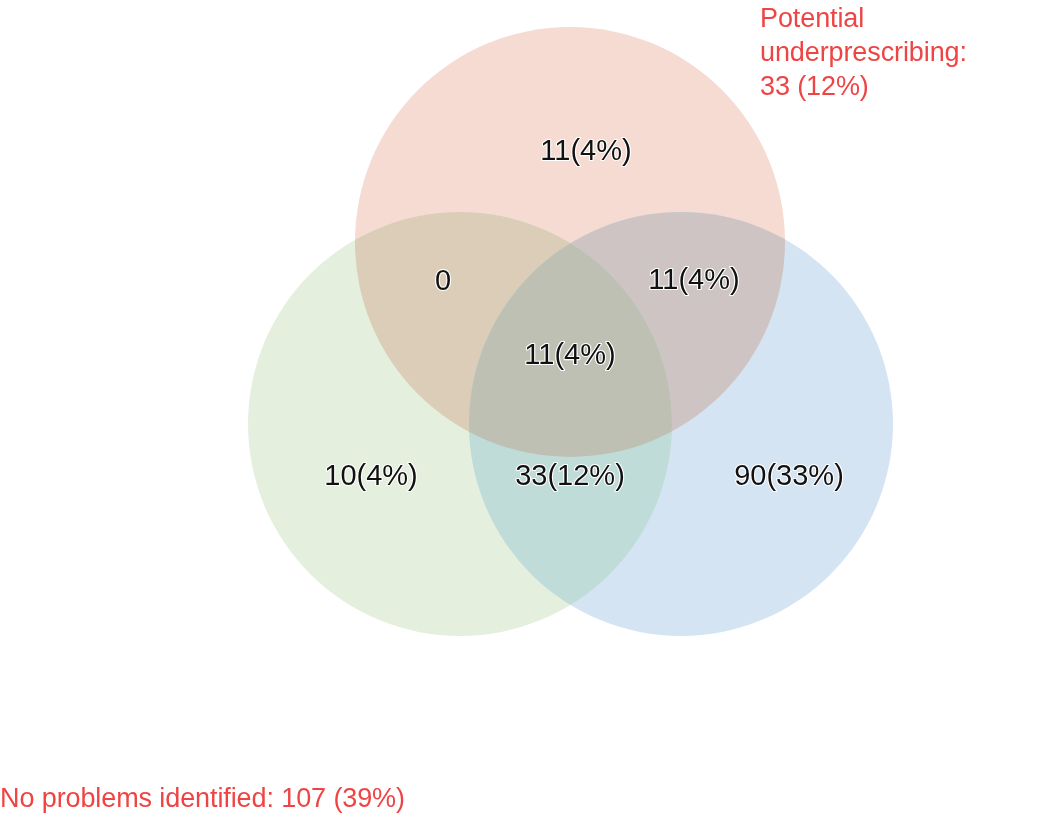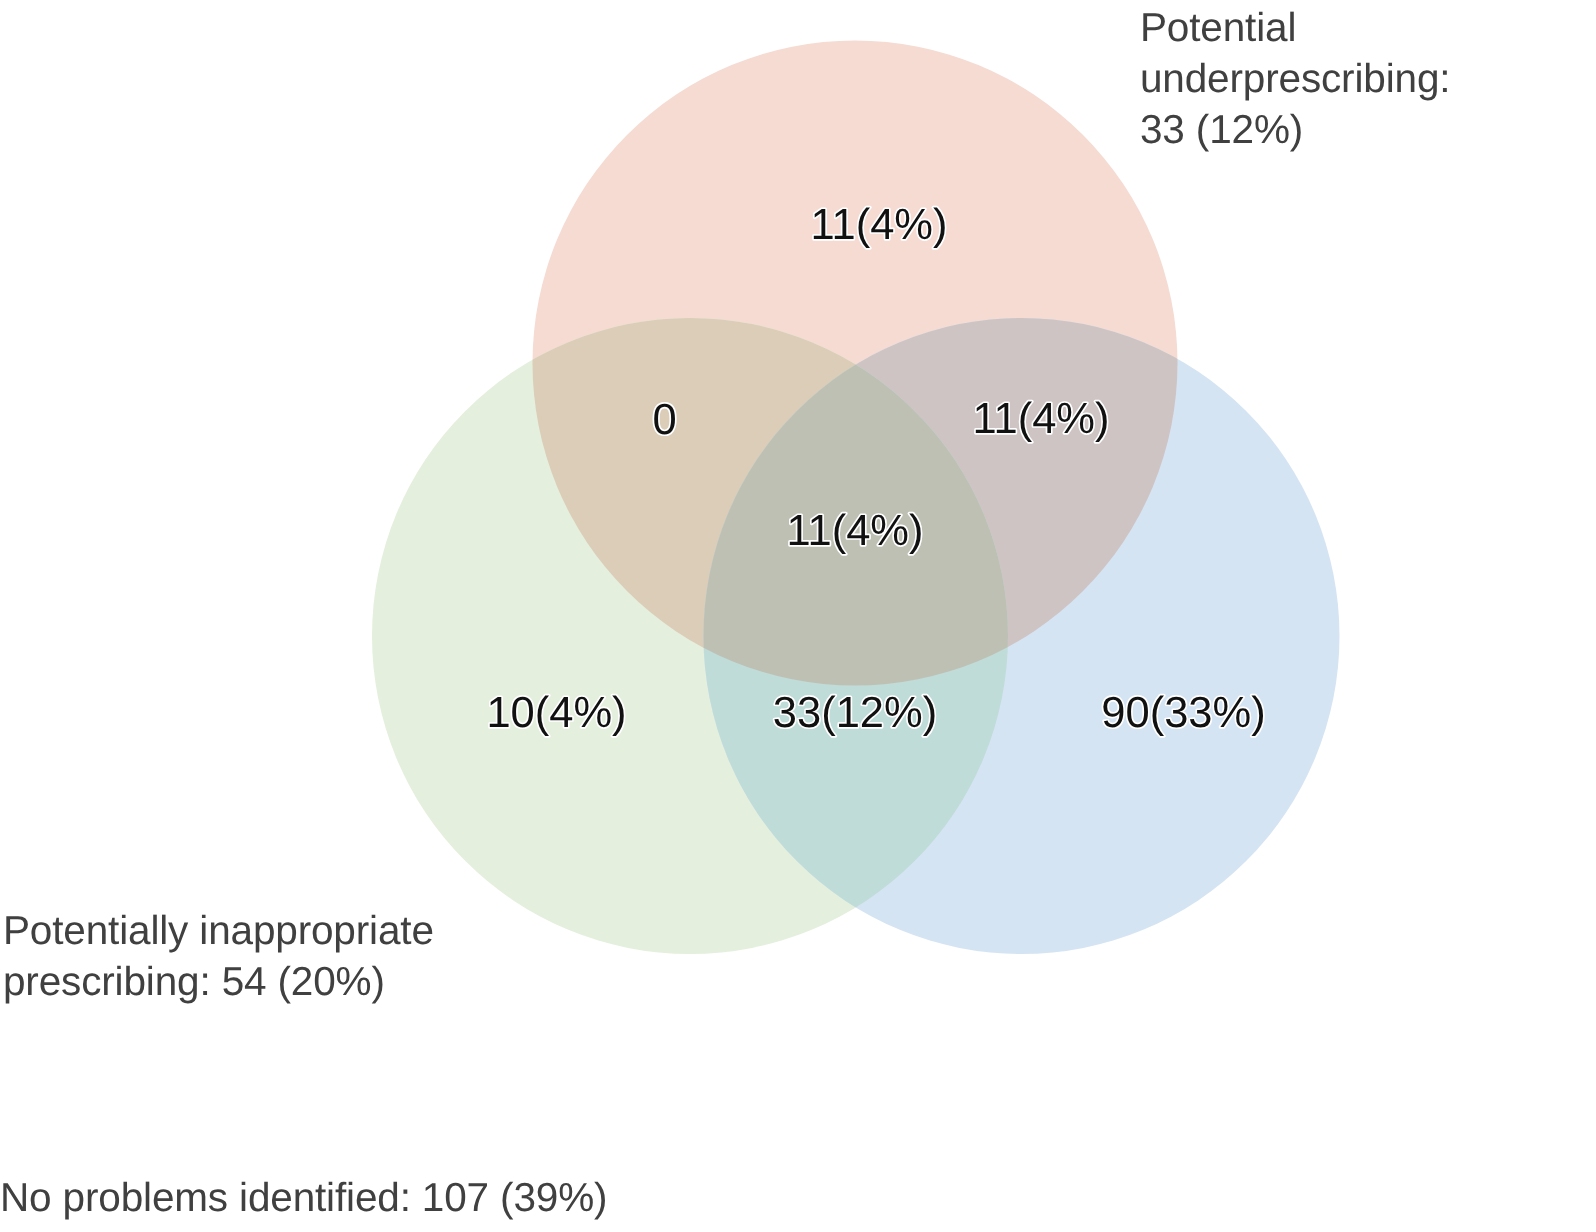--- a/index.html
+++ b/index.html
@@ -34,21 +34,21 @@
     paint-order: stroke fill;
     stroke: #ffffff;
     stroke-width: 2.2px;
     stroke-linejoin: round;
   }
   .set-label {
     position: absolute;
     font-family: "Liberation Sans", sans-serif;
     font-size: 27px;
     line-height: 1.25;
-    color: #404040;
+    color: #ef4444;
     white-space: pre-line;
     letter-spacing: -0.1px;
   }
   #label-underprescribing {
     left: 760px;
     top: 2px;
     width: 300px;
   }
   #label-inappropriate {
     left: 2px;
@@ -116,19 +116,17 @@
 
     <text class="region-label" x="570" y="477">33(12%)</text>
 
     <text class="region-label" x="789" y="477">90(33%)</text>
   </svg>
 
   <div class="set-label" id="label-underprescribing">Potential
 underprescribing:
 33 (12%)</div>
 
-  <div class="set-label" id="label-inappropriate">Potentially inappropriate
-prescribing: 54 (20%)</div>
 
 
   <div class="set-label" id="label-noproblems">No problems identified: 107 (39%)</div>
 
 </div>
 
 </body></html>

